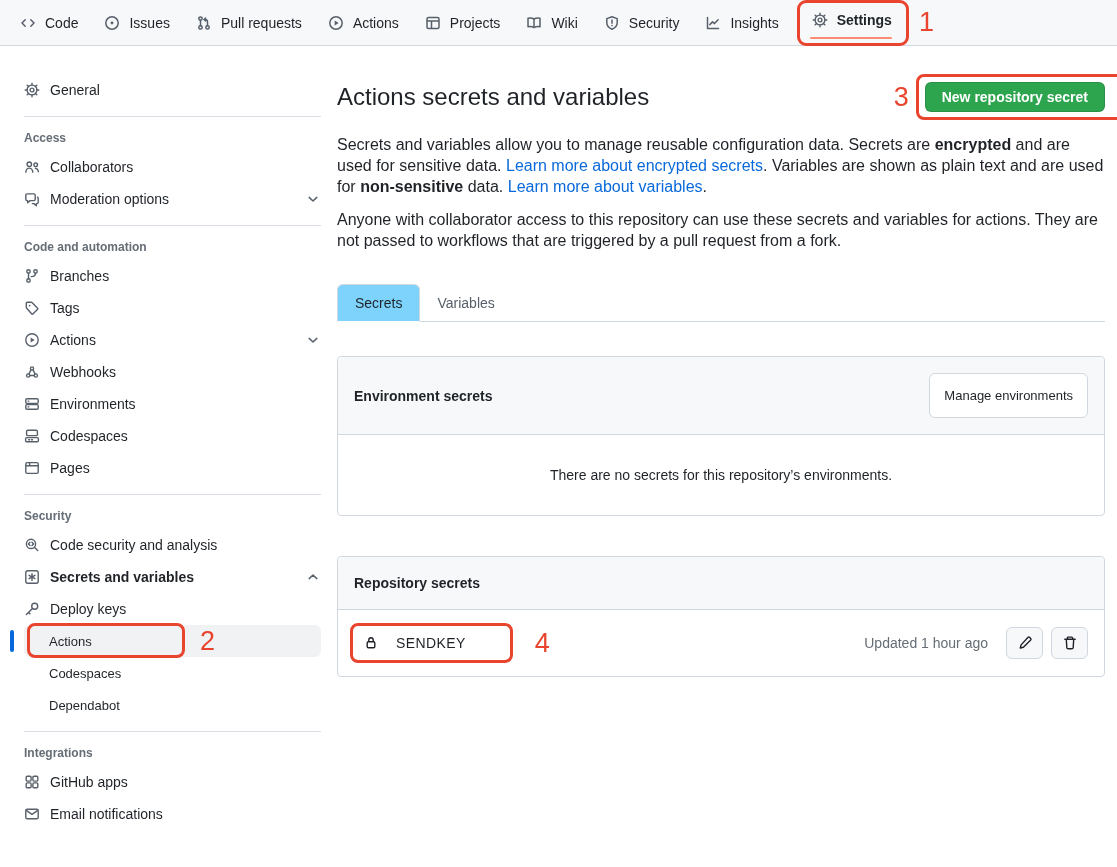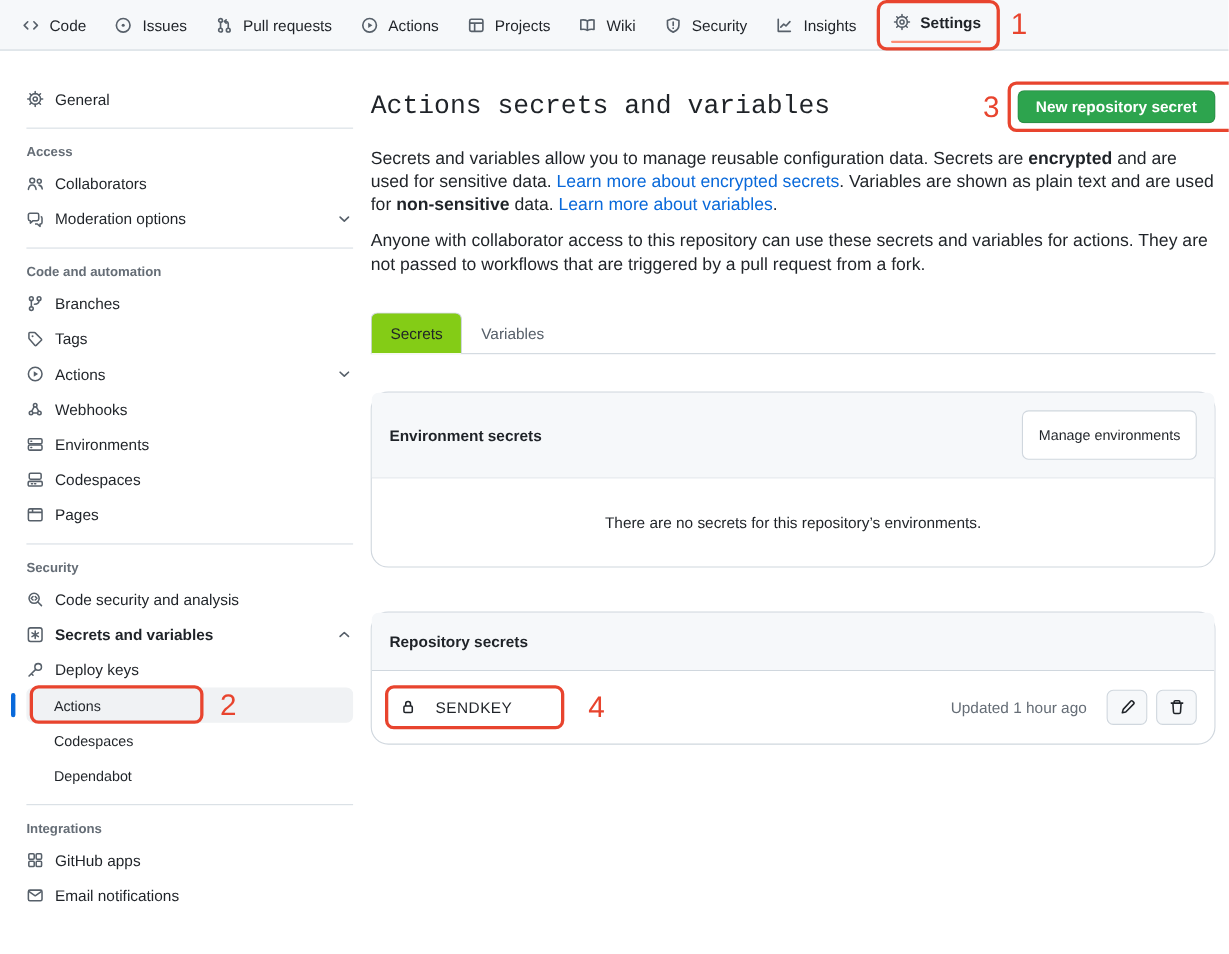--- a/index.html
+++ b/index.html
@@ -58,44 +58,44 @@
     position:absolute;left:-14px;top:5px;width:4px;height:22px;
     background:var(--link);border-radius:2px;
   }
   .ann-frame{position:absolute;border:3px solid var(--red);border-radius:8px;pointer-events:none;}
   .frame-actions{left:3px;top:-2px;width:158px;height:35px;}
   .num-actions{position:absolute;left:176px;top:3px;}
 
   
   .main{position:absolute;left:337px;top:56px;width:768px;}
   .header-row{display:flex;align-items:center;margin-top:26px;}
-  .page-title{font-size:24px;font-weight:400;flex:1;font-family:Liberation Mono, monospace;}
+  .page-title{font-size:24px;font-weight:400;flex:1;}
   .btn-num{margin-right:16px;}
   .btn-wrap{position:relative;}
   .btn-wrap .frame-btn{top:-8px;bottom:-8px;left:-9px;right:-30px;}
   .btn-green{
     background:var(--green);color:#fff;font-weight:700;font-size:14px;
     border:1px solid rgba(27,31,36,.15);border-radius:6px;padding:6px 16px;
     cursor:pointer;font-family:inherit;white-space:nowrap;
   }
   .intro{margin-top:22px;font-size:16px;line-height:21px;}
   .intro .link{color:var(--link);text-decoration:none;cursor:pointer;}
   .para2{margin-top:12px;font-size:16px;line-height:21px;}
 
   .tabs{margin-top:30px;display:flex;align-items:flex-end;border-bottom:1px solid var(--border);height:41px;}
   .tab{
     padding:10px 17px;cursor:pointer;color:var(--fg);
   }
   .tab.active{
-    background:#84cc16;border:1px solid var(--border);border-bottom:1px solid #fff;
+    background:#7dd3fc;border:1px solid var(--border);border-bottom:1px solid #fff;
     border-radius:6px 6px 0 0;margin-bottom:-1px;
   }
   .tab.inactive{color:#57606a;}
 
-  .card{border:1px solid var(--border);border-radius:16px;}
+  .card{border:1px solid var(--border);border-radius:4px;}
   .card-env{margin-top:34px;}
   .card-repo{margin-top:40px;}
   .card-head{
     background:var(--headbg);border-bottom:1px solid var(--border);
     border-radius:6px 6px 0 0;display:flex;align-items:center;padding:16px;
   }
   .card-title{font-weight:700;font-size:14px;}
   .btn-default{
     margin-left:auto;background:#fff;border:1px solid var(--border);border-radius:6px;
     padding:14px 14px;font-size:13px;font-weight:500;color:var(--fg);cursor:pointer;

